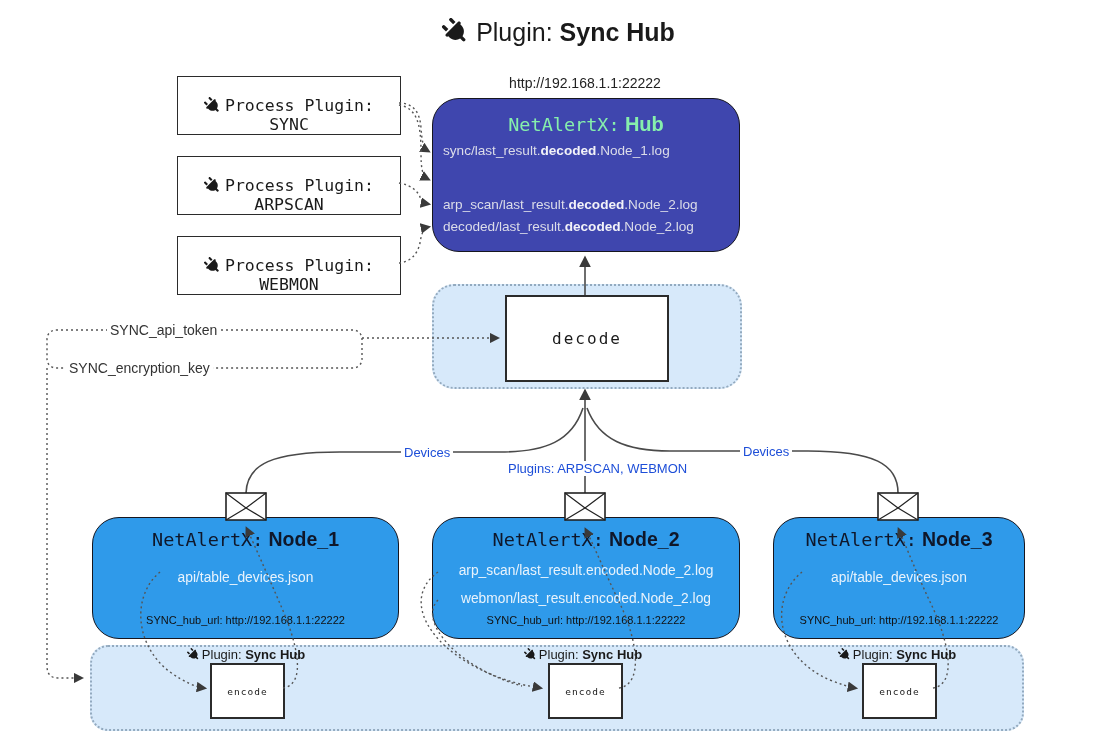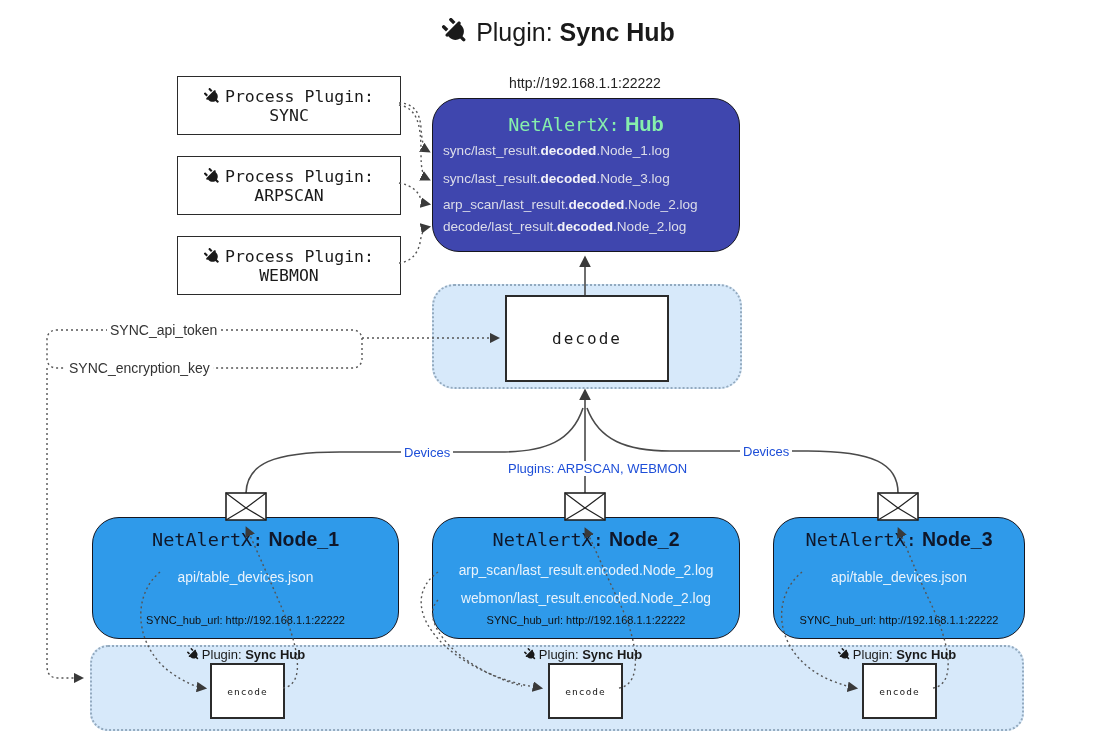--- a/index.html
+++ b/index.html
@@ -8,21 +8,21 @@
   .abs{position:absolute;}
   .mono{font-family:"DejaVu Sans Mono","Liberation Mono",monospace;}
 
   
   .title{left:0;top:18px;width:1117px;text-align:center;font-size:25px;z-index:6;}
   .title .plug{width:27px;height:27px;vertical-align:-4px;margin-right:7px;}
   .title b{font-weight:bold;}
 
   
   .pbox{left:177px;width:222px;height:57px;background:#fff;border:1.6px solid #2b2b2b;
-        display:flex;flex-direction:column;justify-content:center;align-items:center;
+        display:flex;flex-direction:column;justify-content:flex-end;align-items:center;
         font-size:16.5px;z-index:2;}
   .pbox .row{display:flex;align-items:center;gap:4px;}
   .pbox .plug{width:17px;height:17px;}
 
   
   .hub{left:432px;top:98px;width:306px;height:152px;background:#3F46AE;
        border:1.7px solid #16161f;border-radius:27px;z-index:2;}
   .hub-title{left:0;top:14px;width:100%;text-align:center;color:#86efac;font-size:19px;}
   .hub-title .pfx{font-size:18.5px;}
   .hub-title b{font-family:"Liberation Sans",sans-serif;font-weight:bold;font-size:20px;}
@@ -101,23 +101,22 @@
   <div>WEBMON</div>
 </div>
 
 <div class="abs hub-url">http://192.168.1.1:22222</div>
 <div class="abs hub">
   <div class="abs hub-title">
     <span class="mono pfx">NetAlertX:</span>
     <b>Hub</b>
   </div>
   <div class="abs hub-line" style="top:44px"><span>sync/last_result.</span><b>decoded</b><span>.Node_1.log</span></div>
-  <div class="abs hub-line" style="top:72px"><span>sync/last_result.</span><b>decoded</b><span>.Node_3.log</span></div>
   <div class="abs hub-line" style="top:98px"><span>arp_scan/last_result.</span><b>decoded</b><span>.Node_2.log</span></div>
-  <div class="abs hub-line" style="top:120px"><span>decode/last_result.</span><b>decoded</b><span>.Node_2.log</span></div>
+  <div class="abs hub-line" style="top:120px"><span>decoded/last_result.</span><b>decoded</b><span>.Node_2.log</span></div>
 </div>
 
 <div class="abs dec-container"></div>
 <div class="abs decode-box mono">decode</div>
 
 <div class="abs secret-label" style="left:107px;top:322px">SYNC_api_token</div>
 <div class="abs secret-label" style="left:66px;top:360px">SYNC_encryption_key</div>
 
 <div class="abs line-label" style="left:401px;top:445px">Devices</div>
 <div class="abs line-label" style="left:740px;top:444px">Devices</div>

